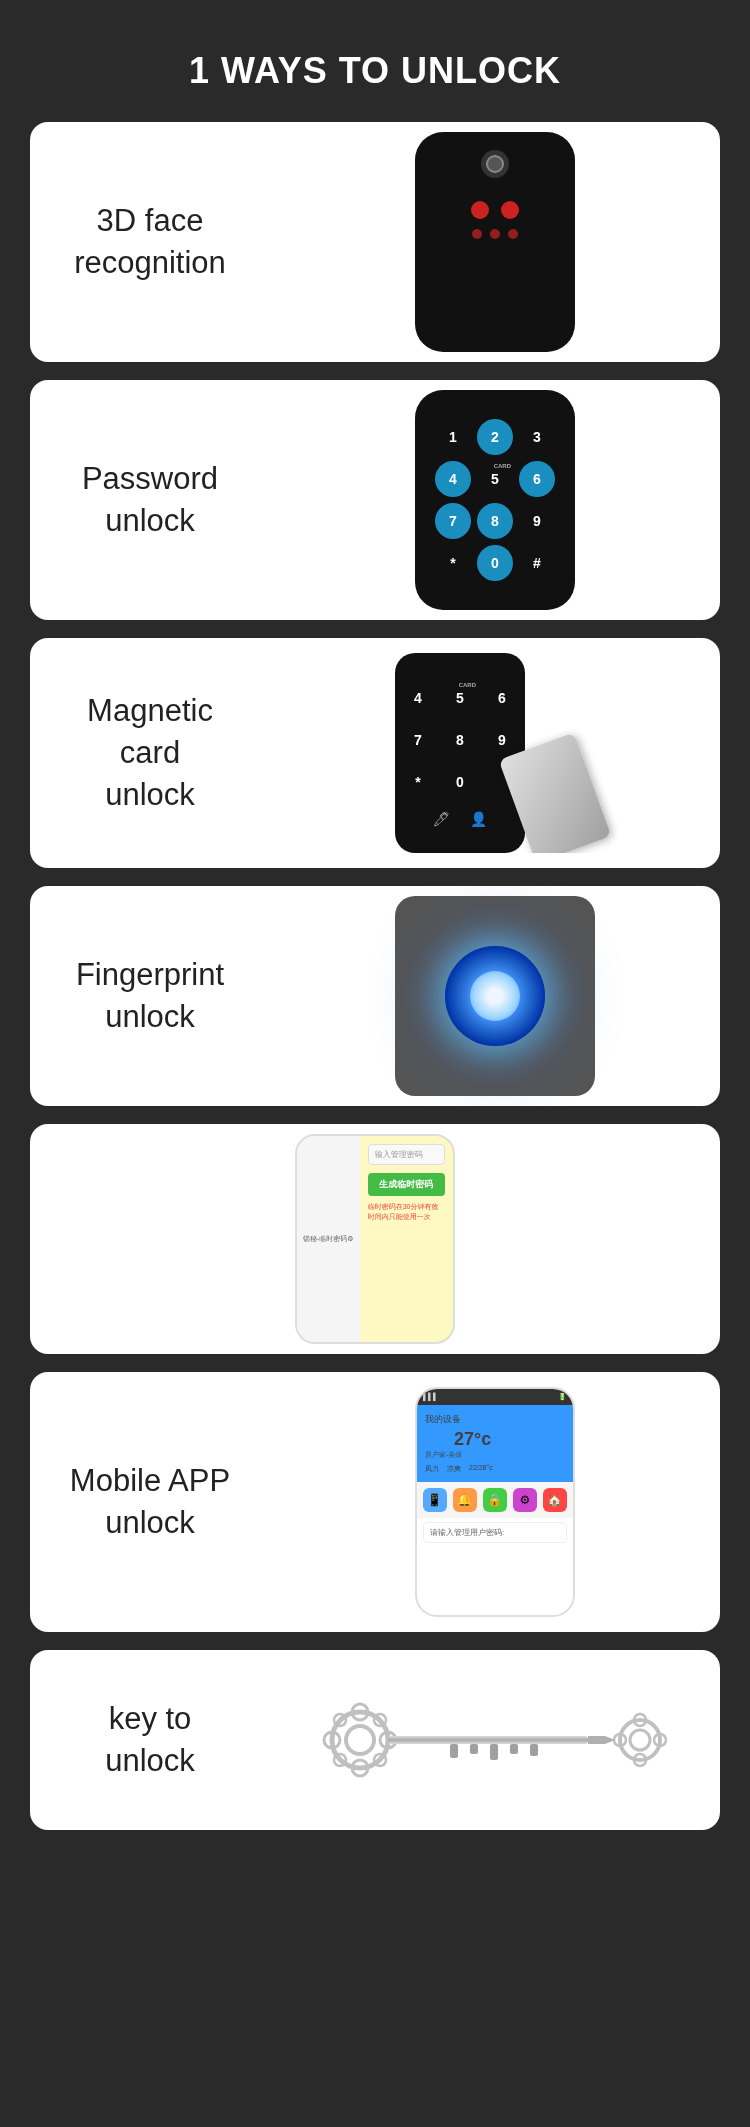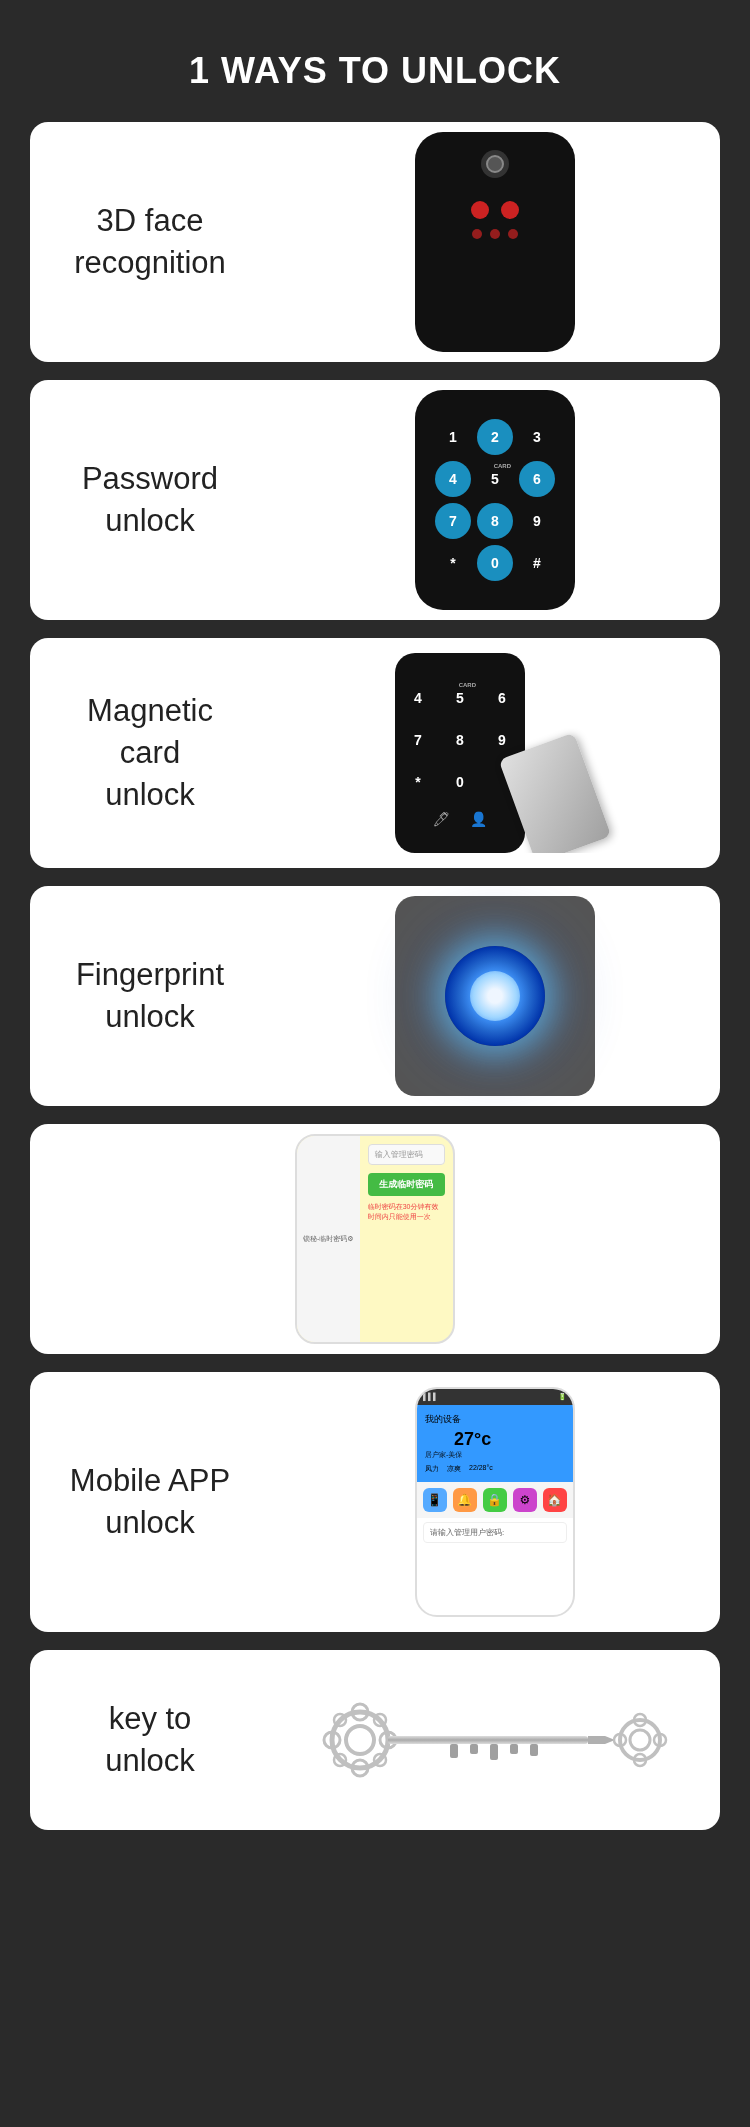--- a/index.html
+++ b/index.html
@@ -276,21 +276,21 @@
       background: #333;
       padding: 4px 6px;
       font-size: 7px;
       color: #ccc;
       display: flex;
       justify-content: space-between;
     }
     .app2-header {
       background: #3399ff;
       padding: 8px;
-      color: #000000;
+      color: #404040;
     }
     .app2-title {
       font-size: 9px;
       margin-bottom: 3px;
     }
     .app2-temp {
       font-size: 18px;
       font-weight: bold;
       margin-left: 29px;
     }

